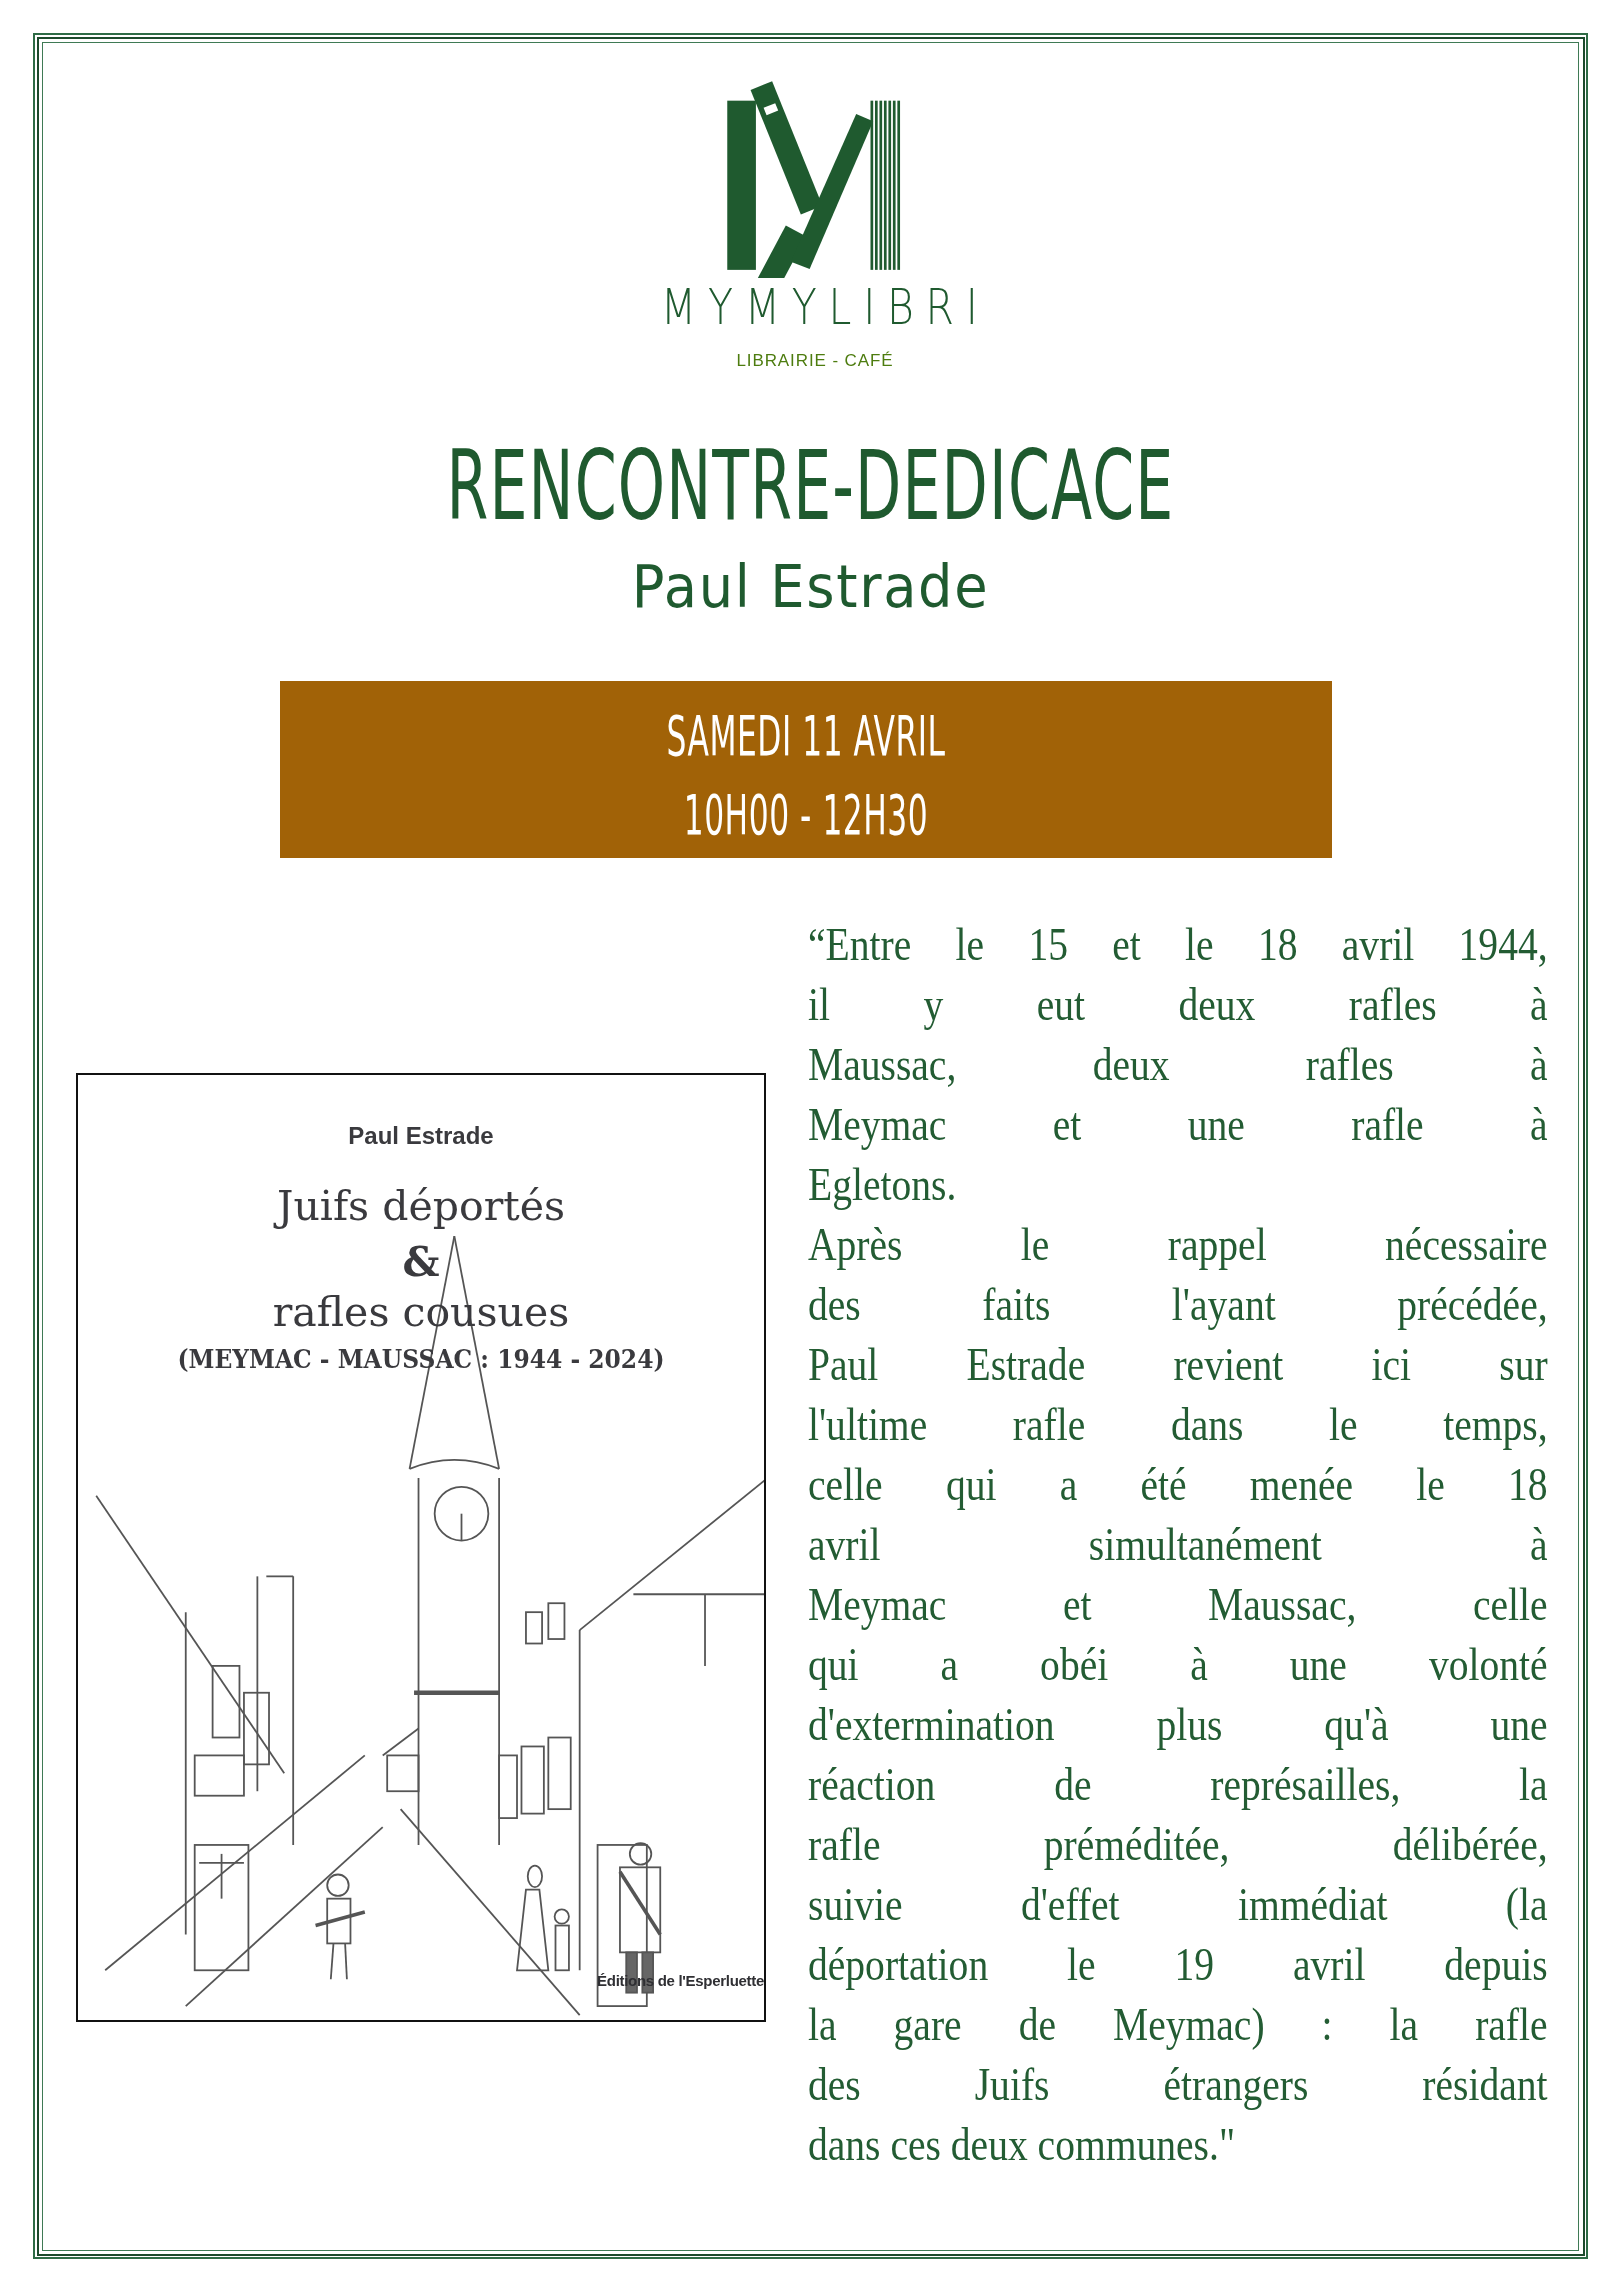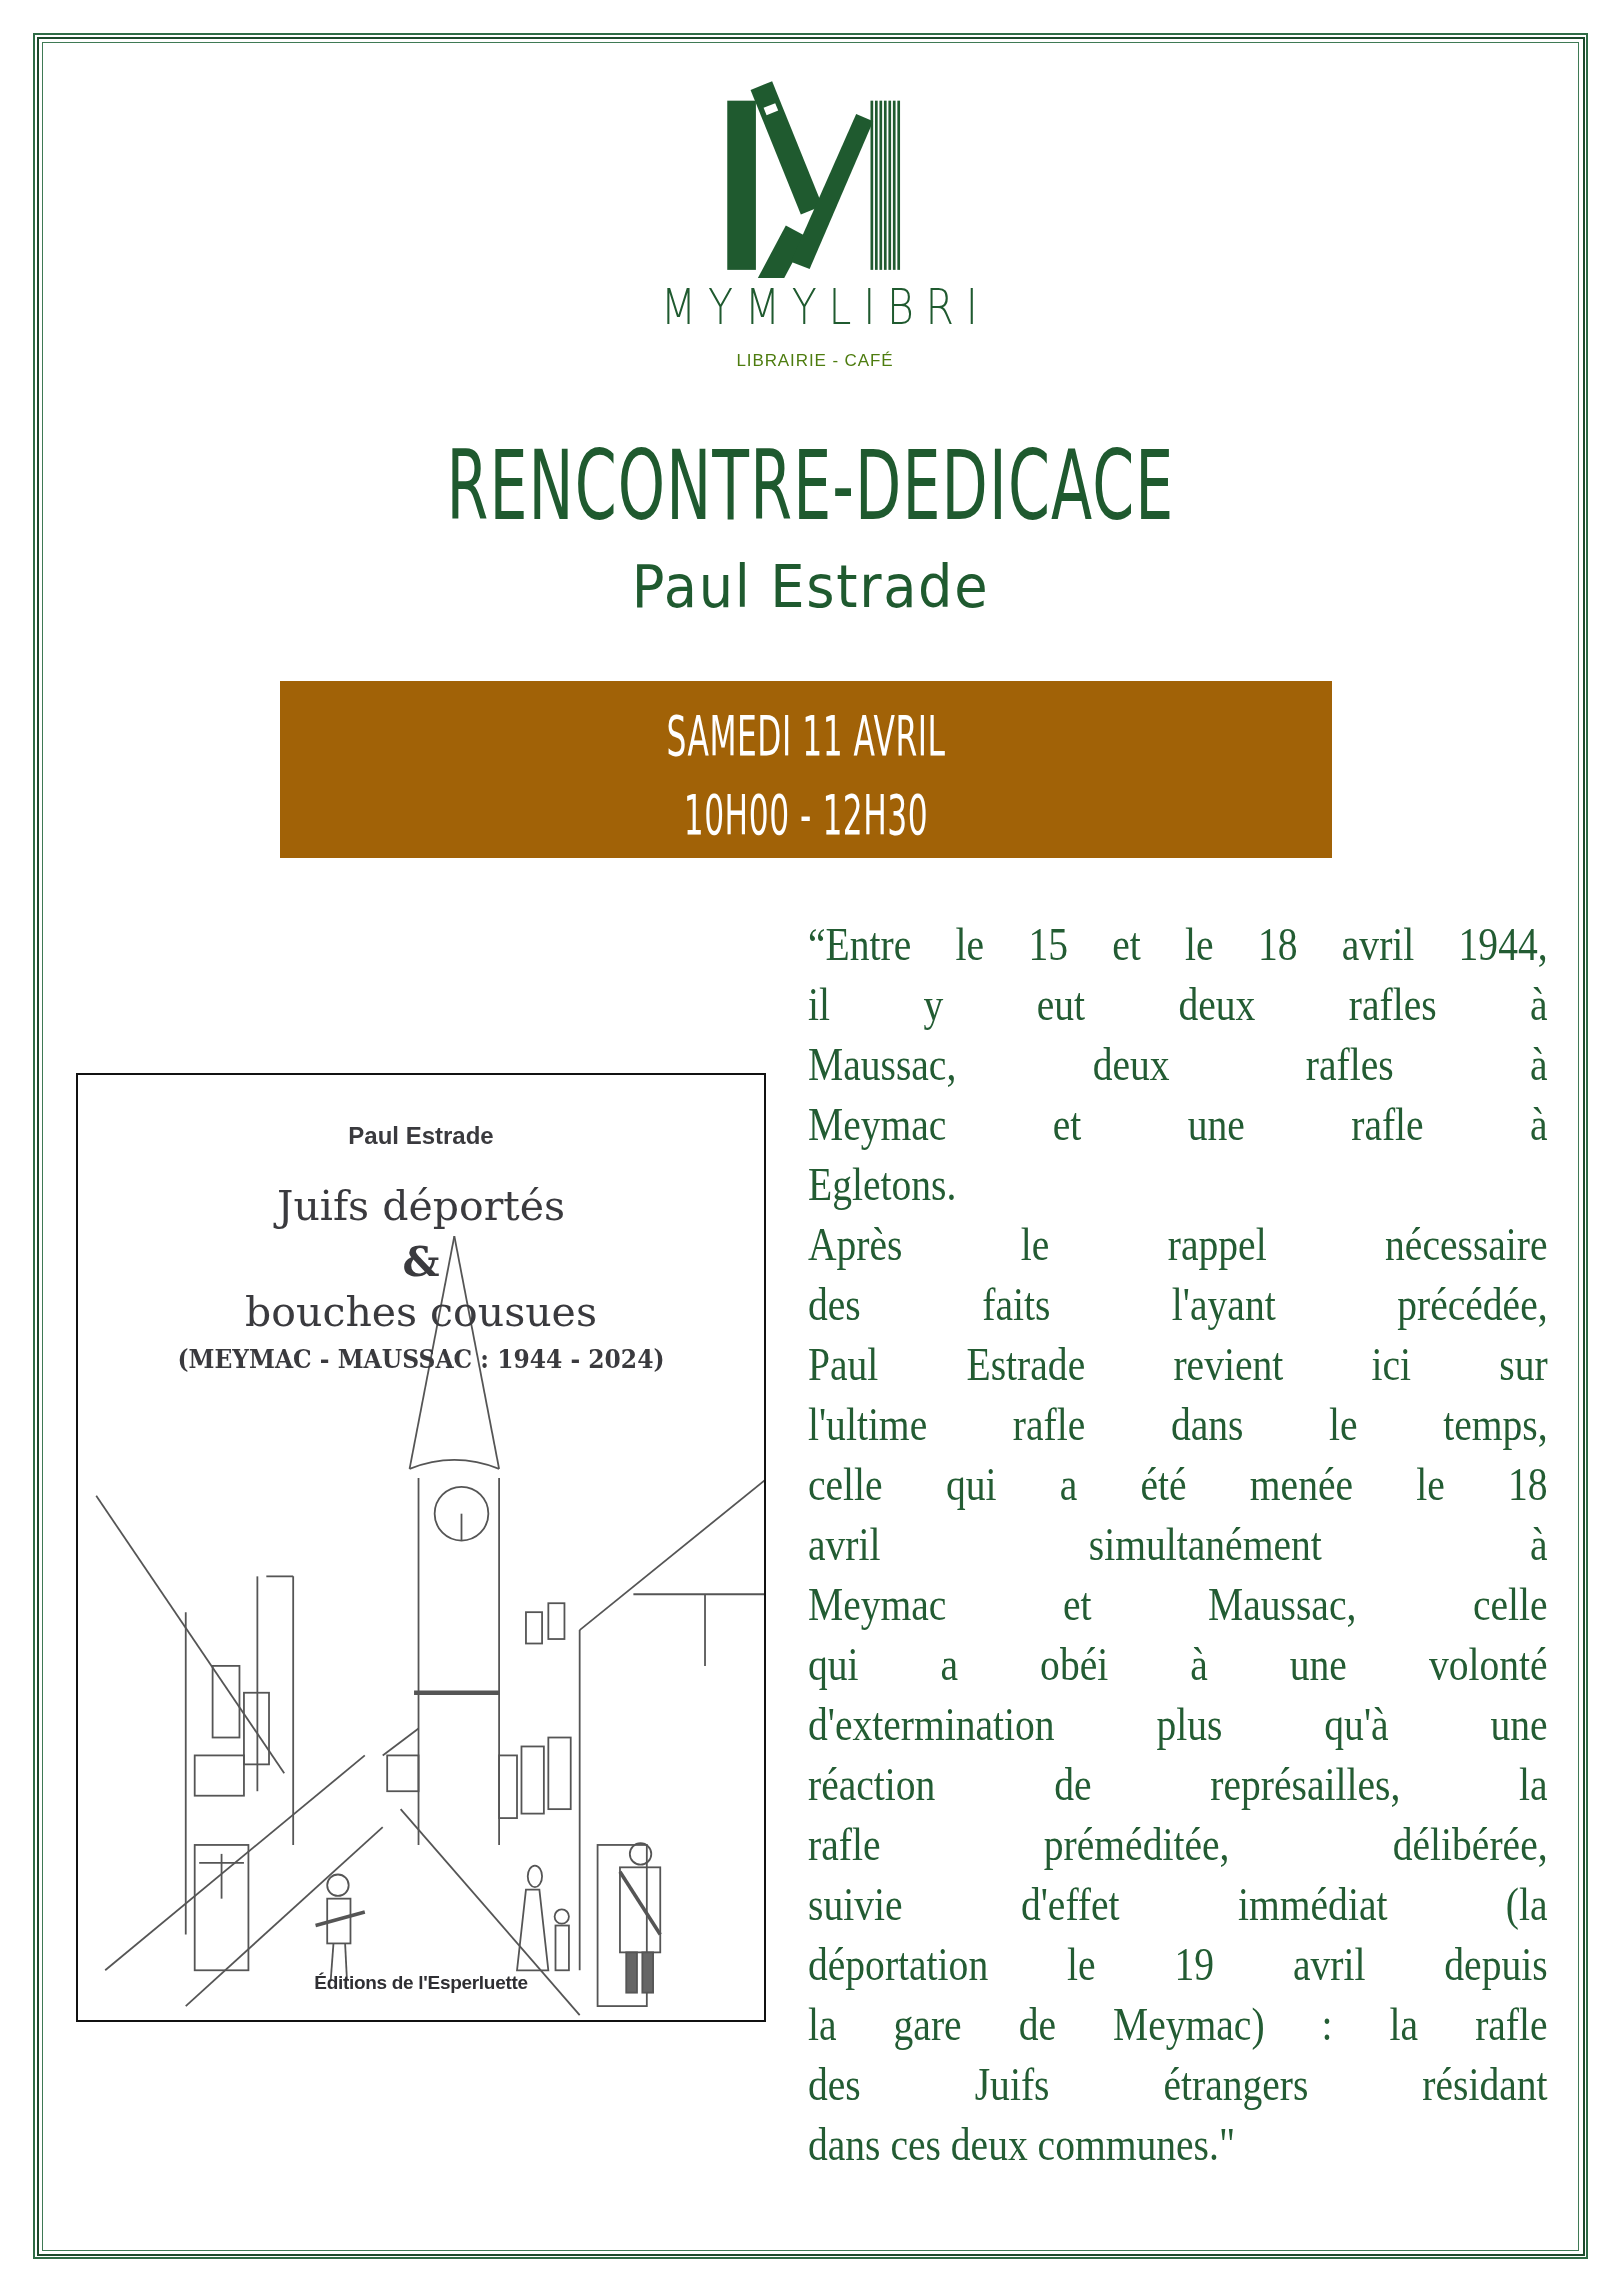--- a/index.html
+++ b/index.html
@@ -20,21 +20,21 @@
   .banner-line.l1 { top:27px; }
   .banner-line.l2 { top:106px; }
 
   .book { position:absolute; left:76px; top:1073px; width:690px; height:949px; border:2.7px solid #111; box-sizing:border-box; background:#fff; overflow:hidden; }
   .book-author { position:absolute; left:0; top:47px; width:100%; text-align:center; font-family:"Liberation Sans", sans-serif; font-weight:bold; font-size:24px; color:#3a3a3e; }
   .book-title { position:absolute; left:0; width:100%; text-align:center; font-family:"DejaVu Serif", serif; color:#3a3a3e; }
   .bt1 { top:107px; font-size:41px; }
   .bt2 { top:163px; font-size:41px; font-weight:bold; }
   .bt3 { top:213px; font-size:41px; }
   .bt4 { top:269px; font-size:26px; font-weight:bold; transform:scaleX(0.9); }
-  .book-publisher { position:absolute; left:0; top:897px; width:100%; text-align:center; font-family:"Liberation Sans", sans-serif; font-weight:bold; font-size:19px; color:#2f2f33; letter-spacing:-0.3px; }
+  .book-publisher { position:absolute; left:0; top:897px; width:100%; text-align:right; font-family:"Liberation Sans", sans-serif; font-weight:bold; font-size:15px; color:#2f2f33; letter-spacing:-0.3px; }
   .illus { position:absolute; left:0; top:0; width:690px; height:949px; }
 
   .quote { position:absolute; left:808px; top:915px; width:740px; color:#235c33; font-family:Liberation Serif, serif; }
   .qline { height:60px; line-height:60px; font-size:46px; white-space:nowrap; text-align:justify; text-align-last:justify; transform:scaleX(0.86); transform-origin:left center; width:860px; }
   .qline.last { text-align-last:left; }
 </style>
 </head>
 <body>
 
 <div class="frame-outer"></div>
@@ -134,21 +134,21 @@
       <circle cx="628" cy="870" r="12"></circle>
       <rect x="605" y="885" width="45" height="95"></rect>
       <line x1="605" y1="890" x2="650" y2="960" stroke-width="4"></line>
       <rect x="612" y="980" width="12" height="45" fill="#666"></rect>
       <rect x="630" y="980" width="12" height="45" fill="#666"></rect>
     </g>
   </svg>
   <div class="book-author">Paul Estrade</div>
   <div class="book-title bt1">Juifs déportés</div>
   <div class="book-title bt2">&amp;</div>
-  <div class="book-title bt3">bouches cousues</div>
+  <div class="book-title bt3">rafles cousues</div>
   <div class="book-title bt4">(MEYMAC - MAUSSAC : 1944 - 2024)</div>
   <div class="book-publisher">Éditions de l'Esperluette</div>
 </div>
 
 <div class="quote">
   <div class="qline">“Entre le 15 et le 18 avril 1944,</div>
   <div class="qline">il y eut deux rafles à</div>
   <div class="qline">Maussac, deux rafles à</div>
   <div class="qline">Meymac et une rafle à</div>
   <div class="qline last">Egletons.</div>

